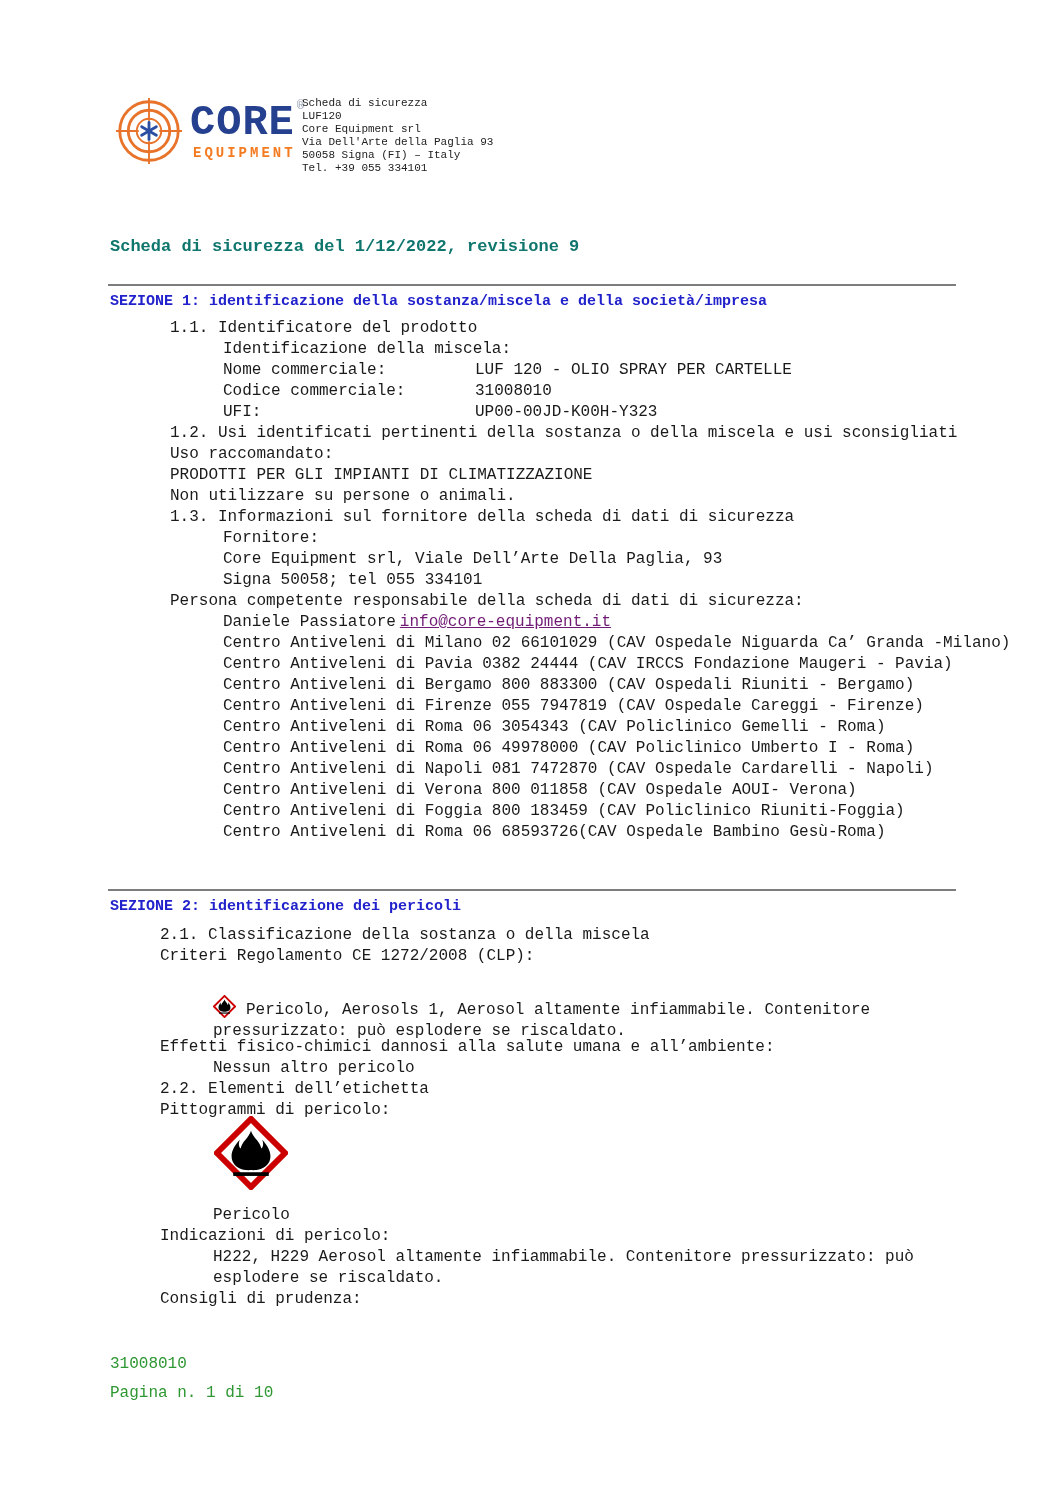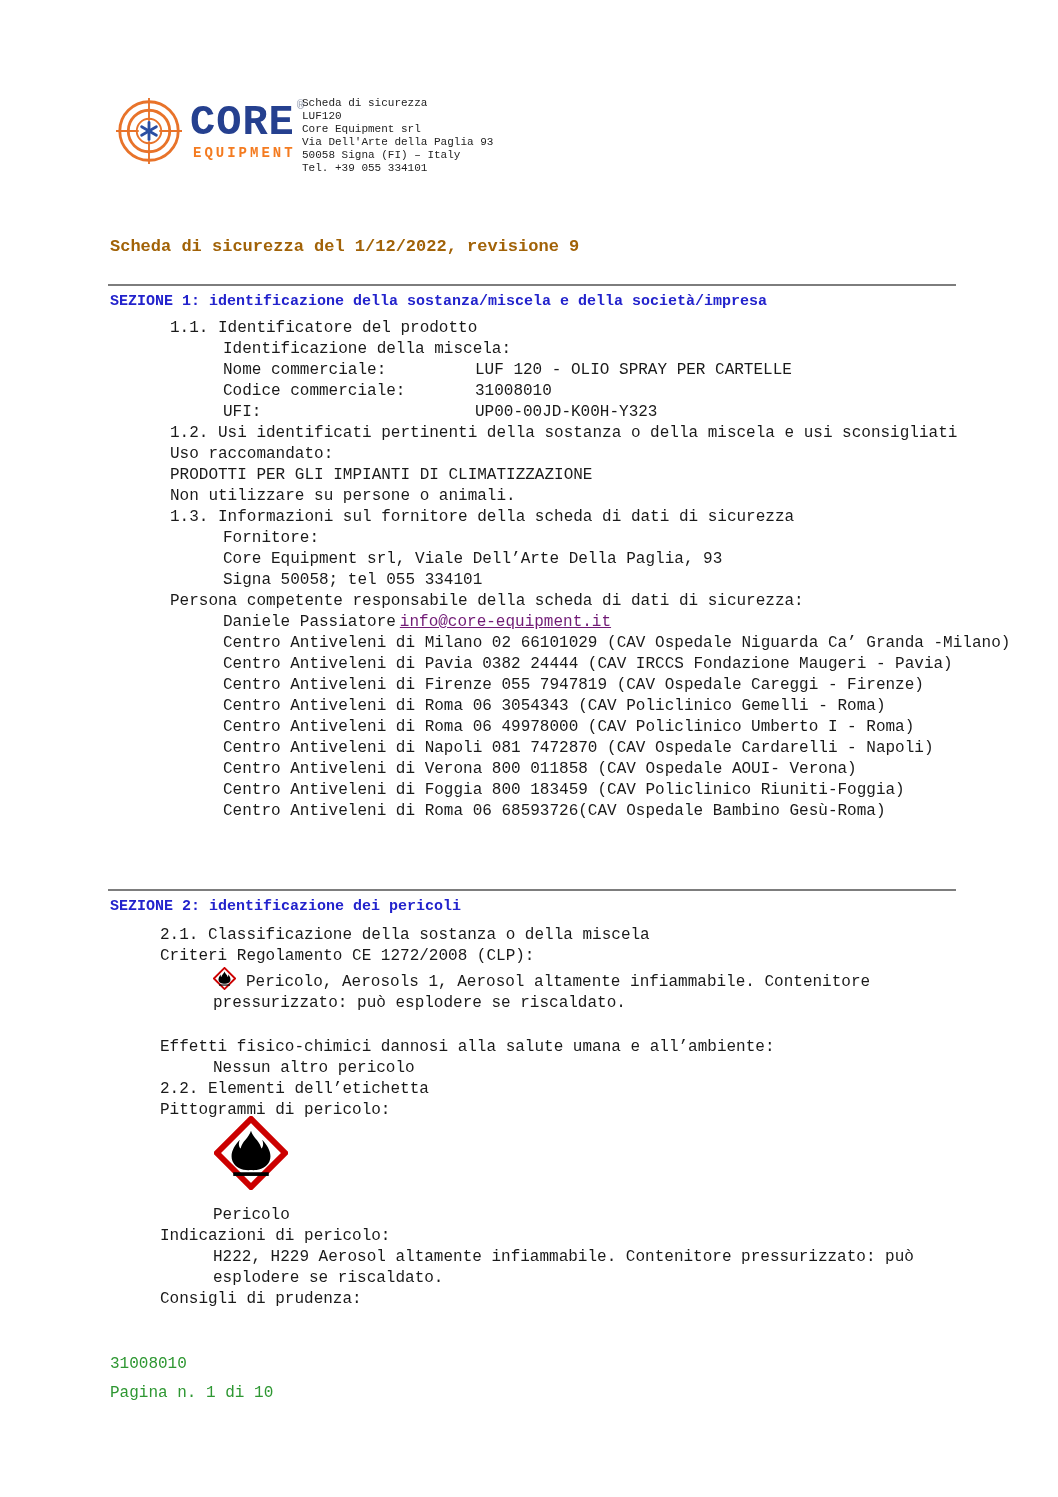--- a/index.html
+++ b/index.html
@@ -17,21 +17,21 @@
   
   .logo{display:flex;align-items:center;}
   .logo-text{margin-left:8px;position:relative;}
   .logo-core{font-size:42px;font-weight:bold;color:#25408F;letter-spacing:1px;line-height:1;}
   .logo-reg{font-size:13px;color:#9aa3b5;vertical-align:top;position:relative;top:-4px;left:2px;}
   .logo-sub{font-size:14px;font-weight:bold;color:#F47B20;letter-spacing:3px;margin-top:1px;padding-left:3px;}
   .head-info{font-size:11px;line-height:13px;color:#222;}
   .head-info div{white-space:nowrap;}
 
   
-  .doc-title{font-size:17px;font-weight:bold;color:#a16207;white-space:nowrap;}
+  .doc-title{font-size:17px;font-weight:bold;color:#0f766e;white-space:nowrap;}
   .sec-heading{font-size:15px;font-weight:bold;color:#2222CC;white-space:nowrap;}
   .hr{position:absolute;left:108px;width:848px;border-top:2px solid #7d7d7d;height:0;}
 
   
   .body-block{width:860px;}
   .line{font-size:16px;line-height:21px;white-space:nowrap;}
   .ind1{margin-left:50px;}
   .ind2{margin-left:103px;}
   .wrap{white-space:normal;}
   .kv-label{display:inline-block;width:252px;}
@@ -114,39 +114,40 @@
     <div class="line ind1">1.3. Informazioni sul fornitore della scheda di dati di sicurezza</div>
     <div class="line ind2">Fornitore:</div>
     <div class="line ind2">Core Equipment srl, Viale Dell’Arte Della Paglia, 93</div>
     <div class="line ind2">Signa 50058; tel 055 334101</div>
     <div class="line ind1">Persona competente responsabile della scheda di dati di sicurezza:</div>
     <div class="line ind2">
       <span class="name-gap">Daniele Passiatore</span><a class="link">info@core-equipment.it</a>
     </div>
     <div class="line ind2">Centro Antiveleni di Milano 02 66101029 (CAV Ospedale Niguarda Ca’ Granda -Milano)</div>
     <div class="line ind2">Centro Antiveleni di Pavia 0382 24444 (CAV IRCCS Fondazione Maugeri - Pavia)</div>
+    <div class="line ind2">Centro Antiveleni di Bergamo 800 883300 (CAV Ospedali Riuniti - Bergamo)</div>
     <div class="line ind2">Centro Antiveleni di Firenze 055 7947819 (CAV Ospedale Careggi - Firenze)</div>
     <div class="line ind2">Centro Antiveleni di Roma 06 3054343 (CAV Policlinico Gemelli - Roma)</div>
     <div class="line ind2">Centro Antiveleni di Roma 06 49978000 (CAV Policlinico Umberto I - Roma)</div>
     <div class="line ind2">Centro Antiveleni di Napoli 081 7472870 (CAV Ospedale Cardarelli - Napoli)</div>
     <div class="line ind2">Centro Antiveleni di Verona 800 011858 (CAV Ospedale AOUI- Verona)</div>
     <div class="line ind2">Centro Antiveleni di Foggia 800 183459 (CAV Policlinico Riuniti-Foggia)</div>
     <div class="line ind2">Centro Antiveleni di Roma 06 68593726(CAV Ospedale Bambino Gesù-Roma)</div>
   </div>
 
   <div class="hr" style="top:889px;"></div>
   <div class="abs sec-heading" style="left:110px;top:898px;">SEZIONE 2: identificazione dei pericoli</div>
 
   <div class="abs body-block" style="left:110px;top:925px;">
     <div class="line ind1">2.1. Classificazione della sostanza o della miscela</div>
     <div class="line ind1">Criteri Regolamento CE 1272/2008 (CLP):</div>
   </div>
 
   <div class="abs" style="left:110px;top:967px;">
-    <div class="line ind2 wrap" style="width:745px;">
+    <div class="line ind2 wrap" style="width:745px;margin-top:28px;">
       <svg class="ghs-inline" viewBox="0 0 100 100">
           <use href="#ghs-flame"></use>
         </svg><span>Pericolo, Aerosols 1, Aerosol altamente infiammabile. Contenitore pressurizzato: può esplodere se riscaldato.</span>
     </div>
   </div>
 
   <div class="abs body-block" style="left:110px;top:1037px;">
     <div class="line ind1">Effetti fisico-chimici dannosi alla salute umana e all’ambiente:</div>
     <div class="line ind2">Nessun altro pericolo</div>
     <div class="line ind1">2.2. Elementi dell’etichetta</div>

